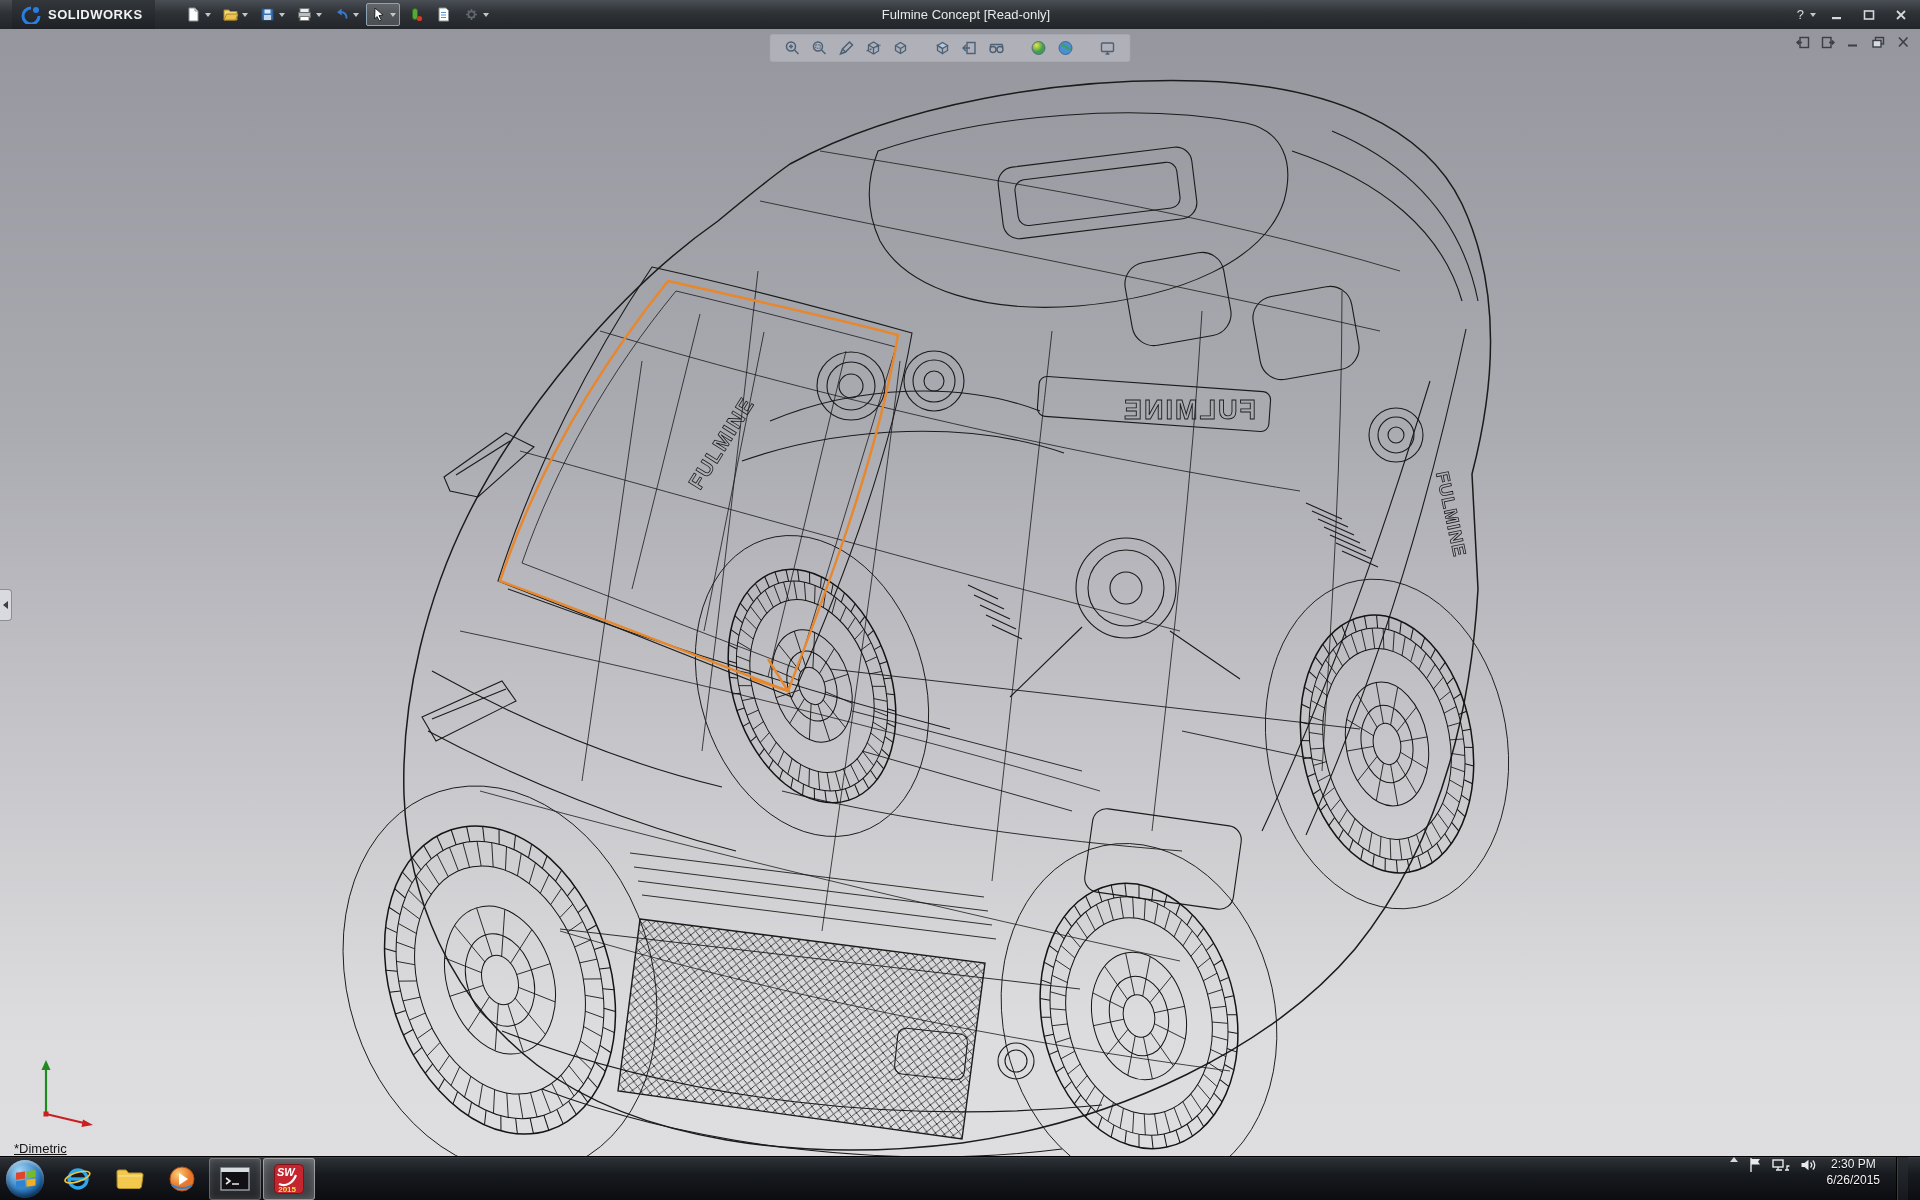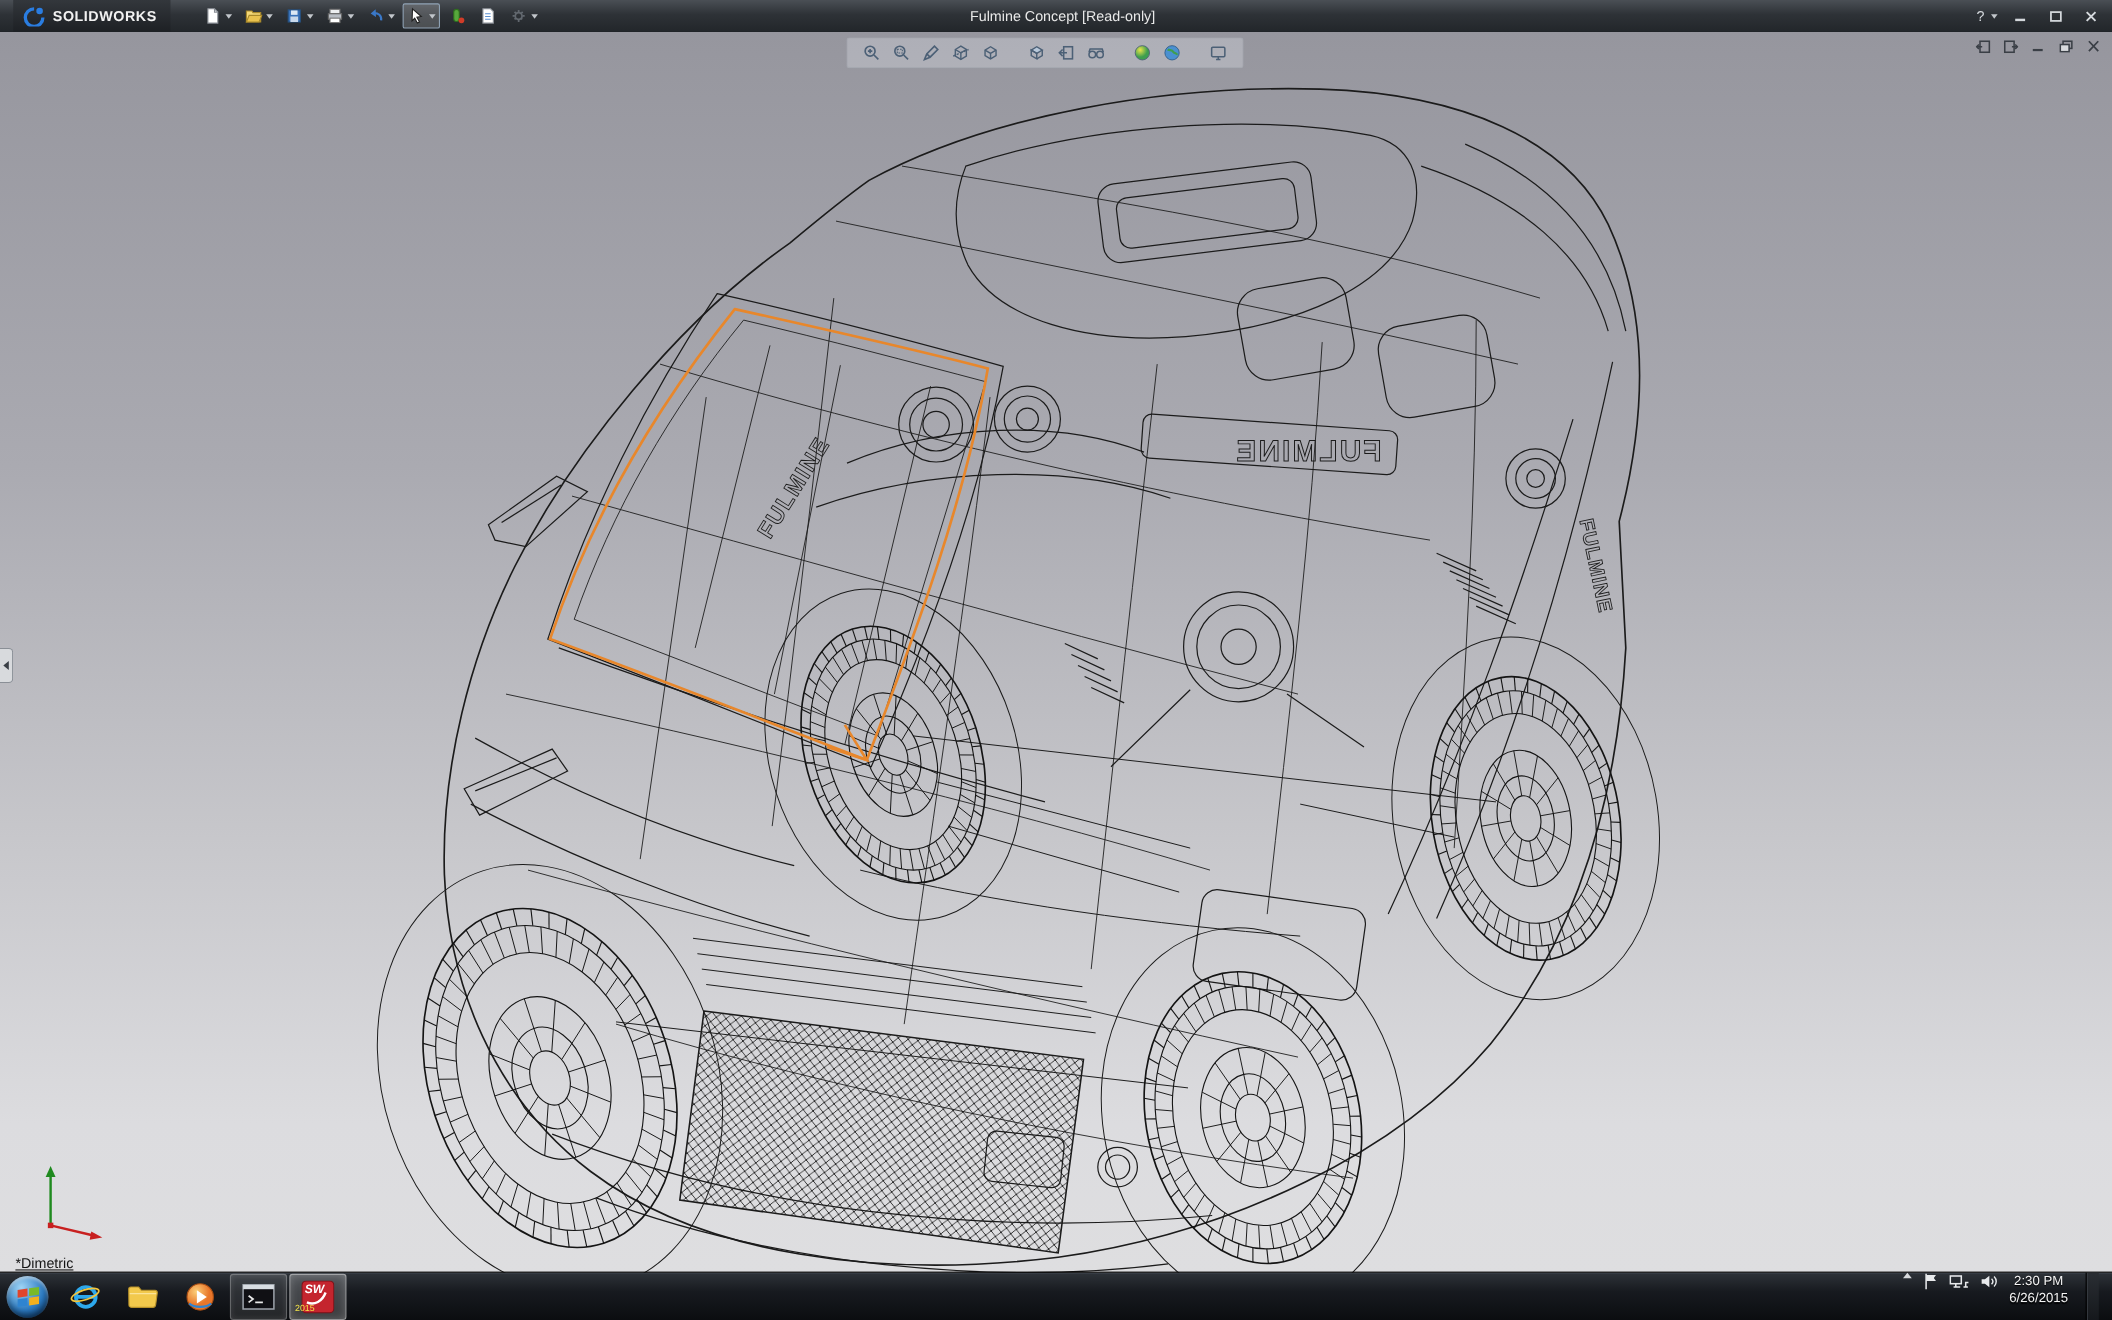--- a/index.html
+++ b/index.html
@@ -47,21 +47,21 @@
     box-shadow:inset 0 -3px 6px rgba(0,0,0,.5),inset 0 2px 3px rgba(255,255,255,.55);
     display:flex;align-items:center;justify-content:center;}
   .task-ic{width:50px;height:40px;display:flex;align-items:center;justify-content:center;
     border-radius:3px;margin:0 1px;position:relative;}
   .task-ic.open{background:rgba(255,255,255,.10);border:1px solid rgba(255,255,255,.28);
     box-shadow:inset 0 0 6px rgba(255,255,255,.12);}
   .task-ic.focused{background:rgba(255,255,255,.20);border:1px solid rgba(255,255,255,.45);
     box-shadow:inset 0 0 8px rgba(255,255,255,.22);}
   .sw-tile{position:relative;width:30px;height:30px;}
   .swmono{position:absolute;left:3px;top:2px;font-size:11px;font-weight:bold;font-style:italic;color:#fff;}
-  .swyr{position:absolute;right:18px;bottom:0;font-size:8px;font-weight:normal;color:#f4e44a;}
+  .swyr{position:absolute;right:8px;bottom:0;font-size:8px;font-weight:bold;color:#f4e44a;}
   .tray{margin-left:auto;display:flex;align-items:flex-start;gap:10px;padding-right:12px;height:100%;}
   .tray-up{width:0;height:0;border-left:4px solid transparent;border-right:4px solid transparent;
     border-bottom:5px solid #d8dadd;}
   .clock{font-size:12px;line-height:1.3;color:#f4f4f4;text-align:center;text-shadow:0 1px 1px #000;}
   .showdesk{width:11px;height:100%;margin-left:6px;border-left:1px solid #000;
     box-shadow:inset 1px 0 0 #3a3f45;background:linear-gradient(#2a2e33,#15181c);}
 </style>
 </head>
 <body>
 

